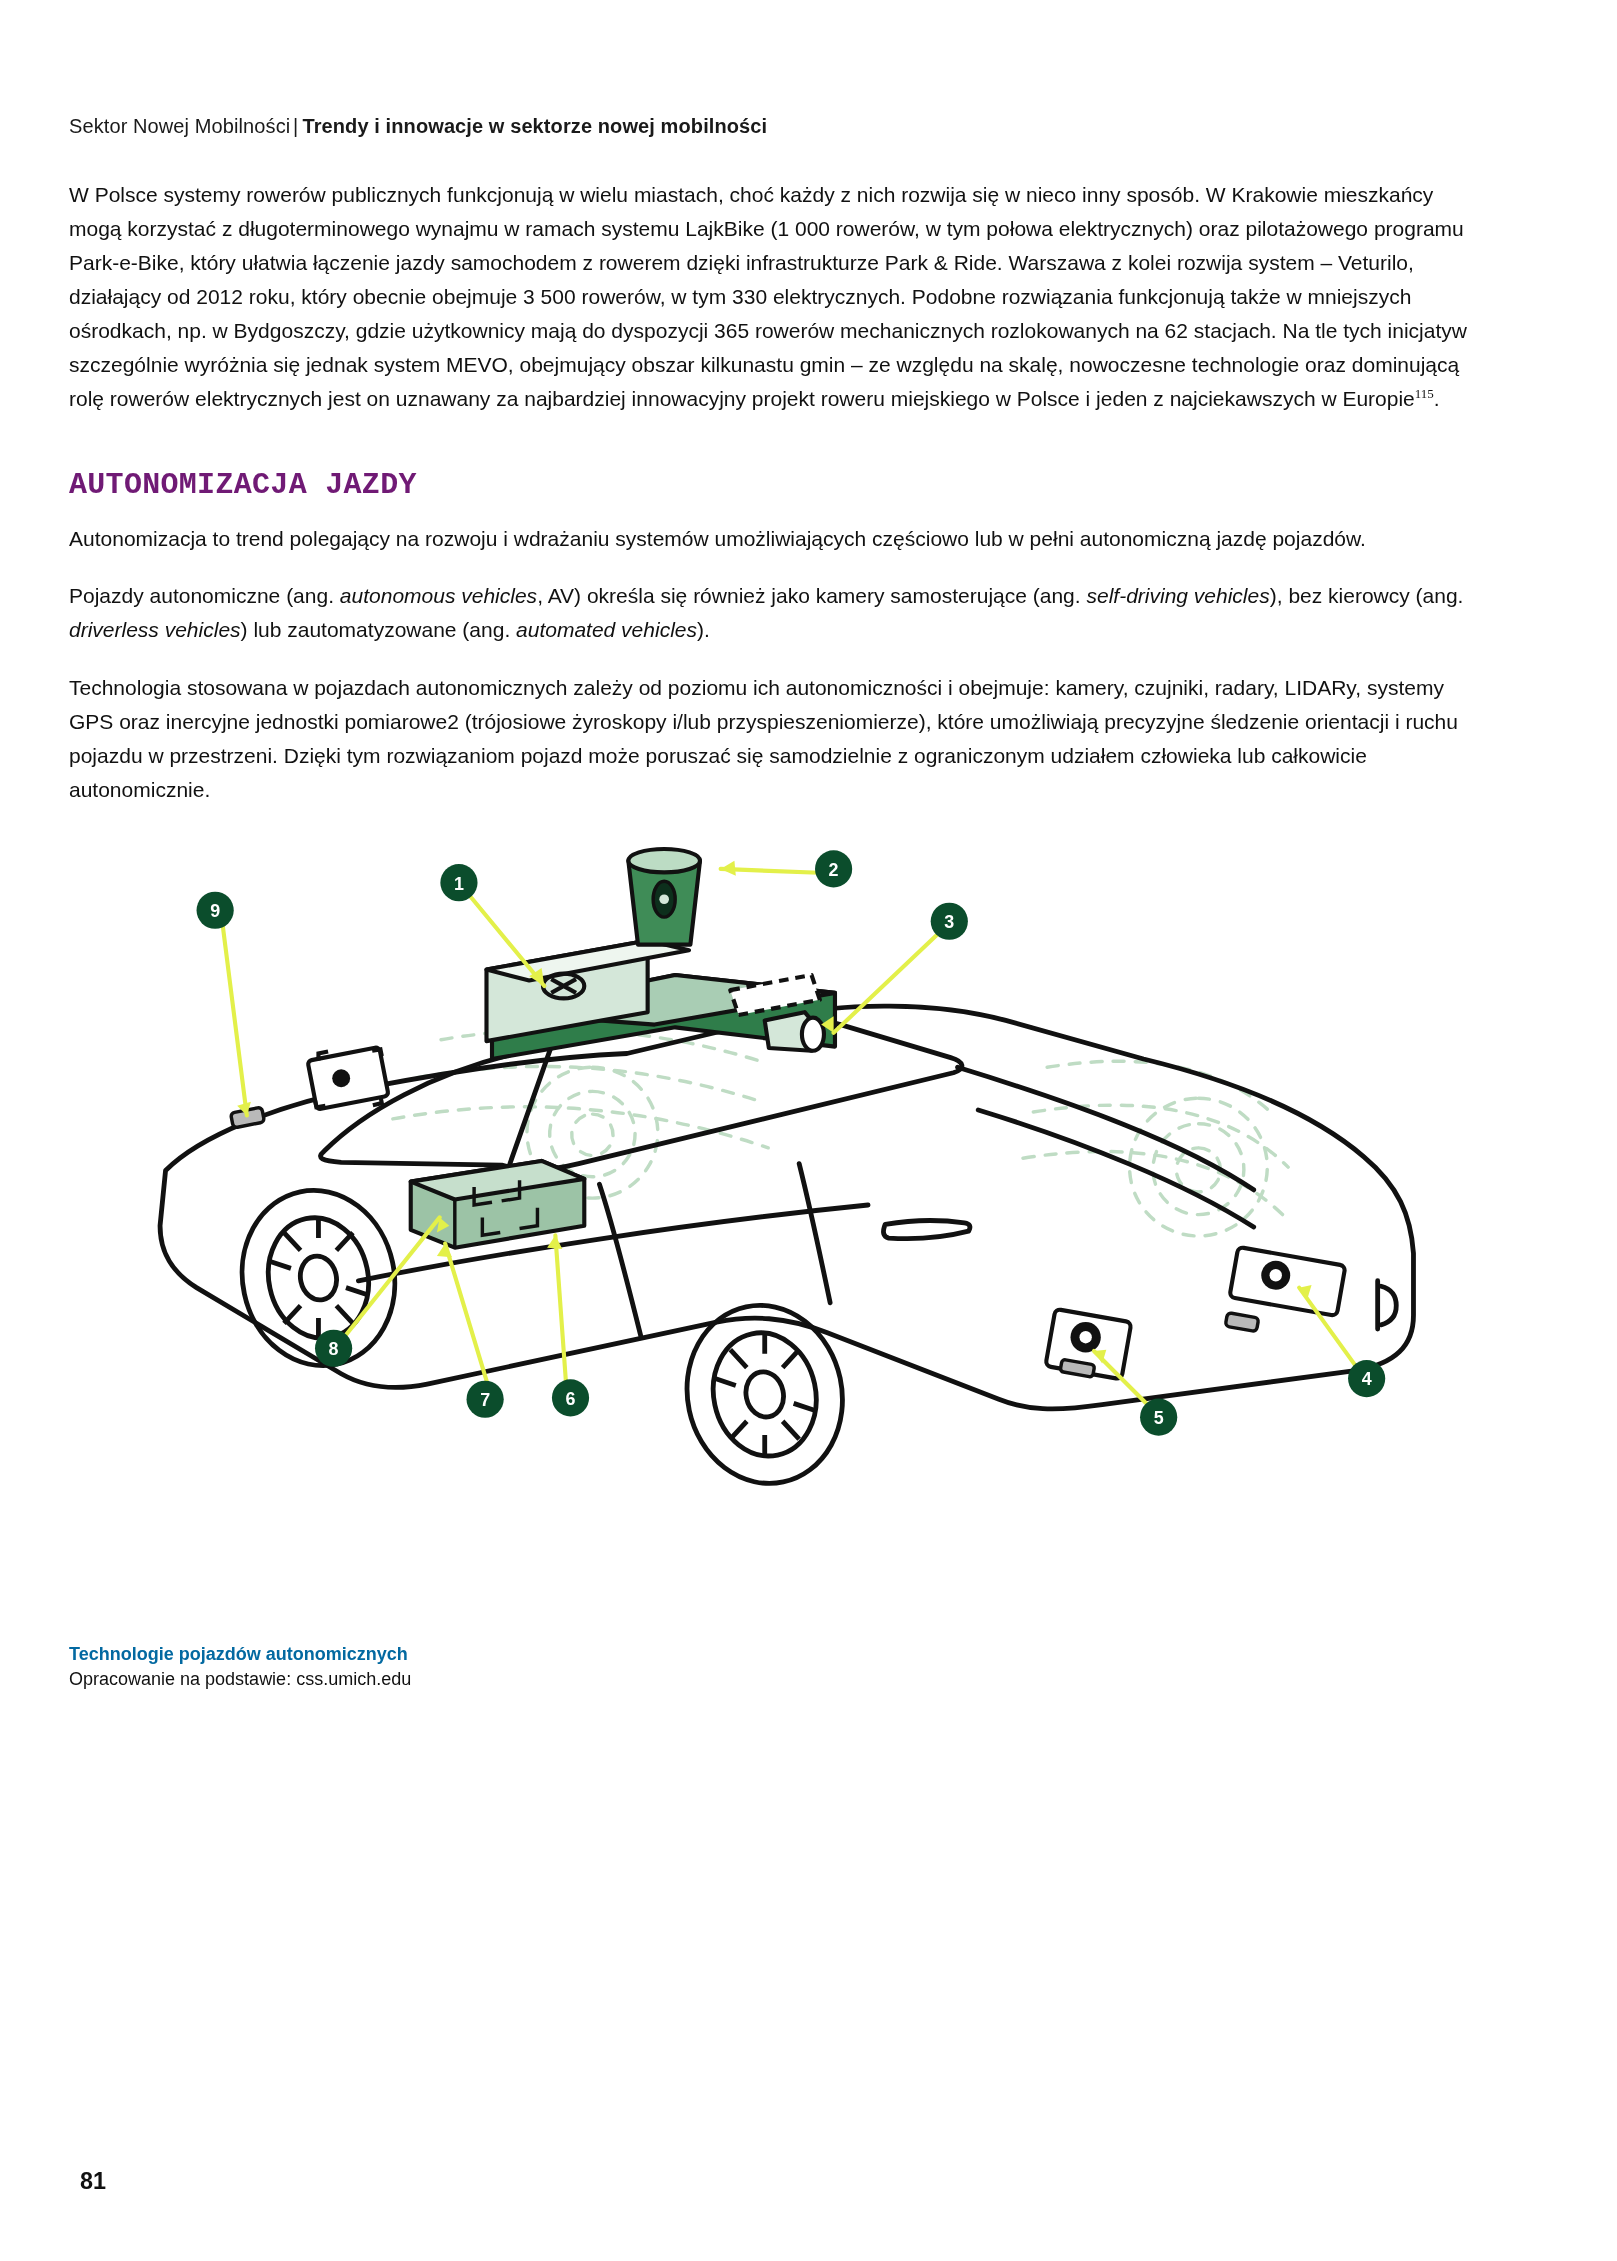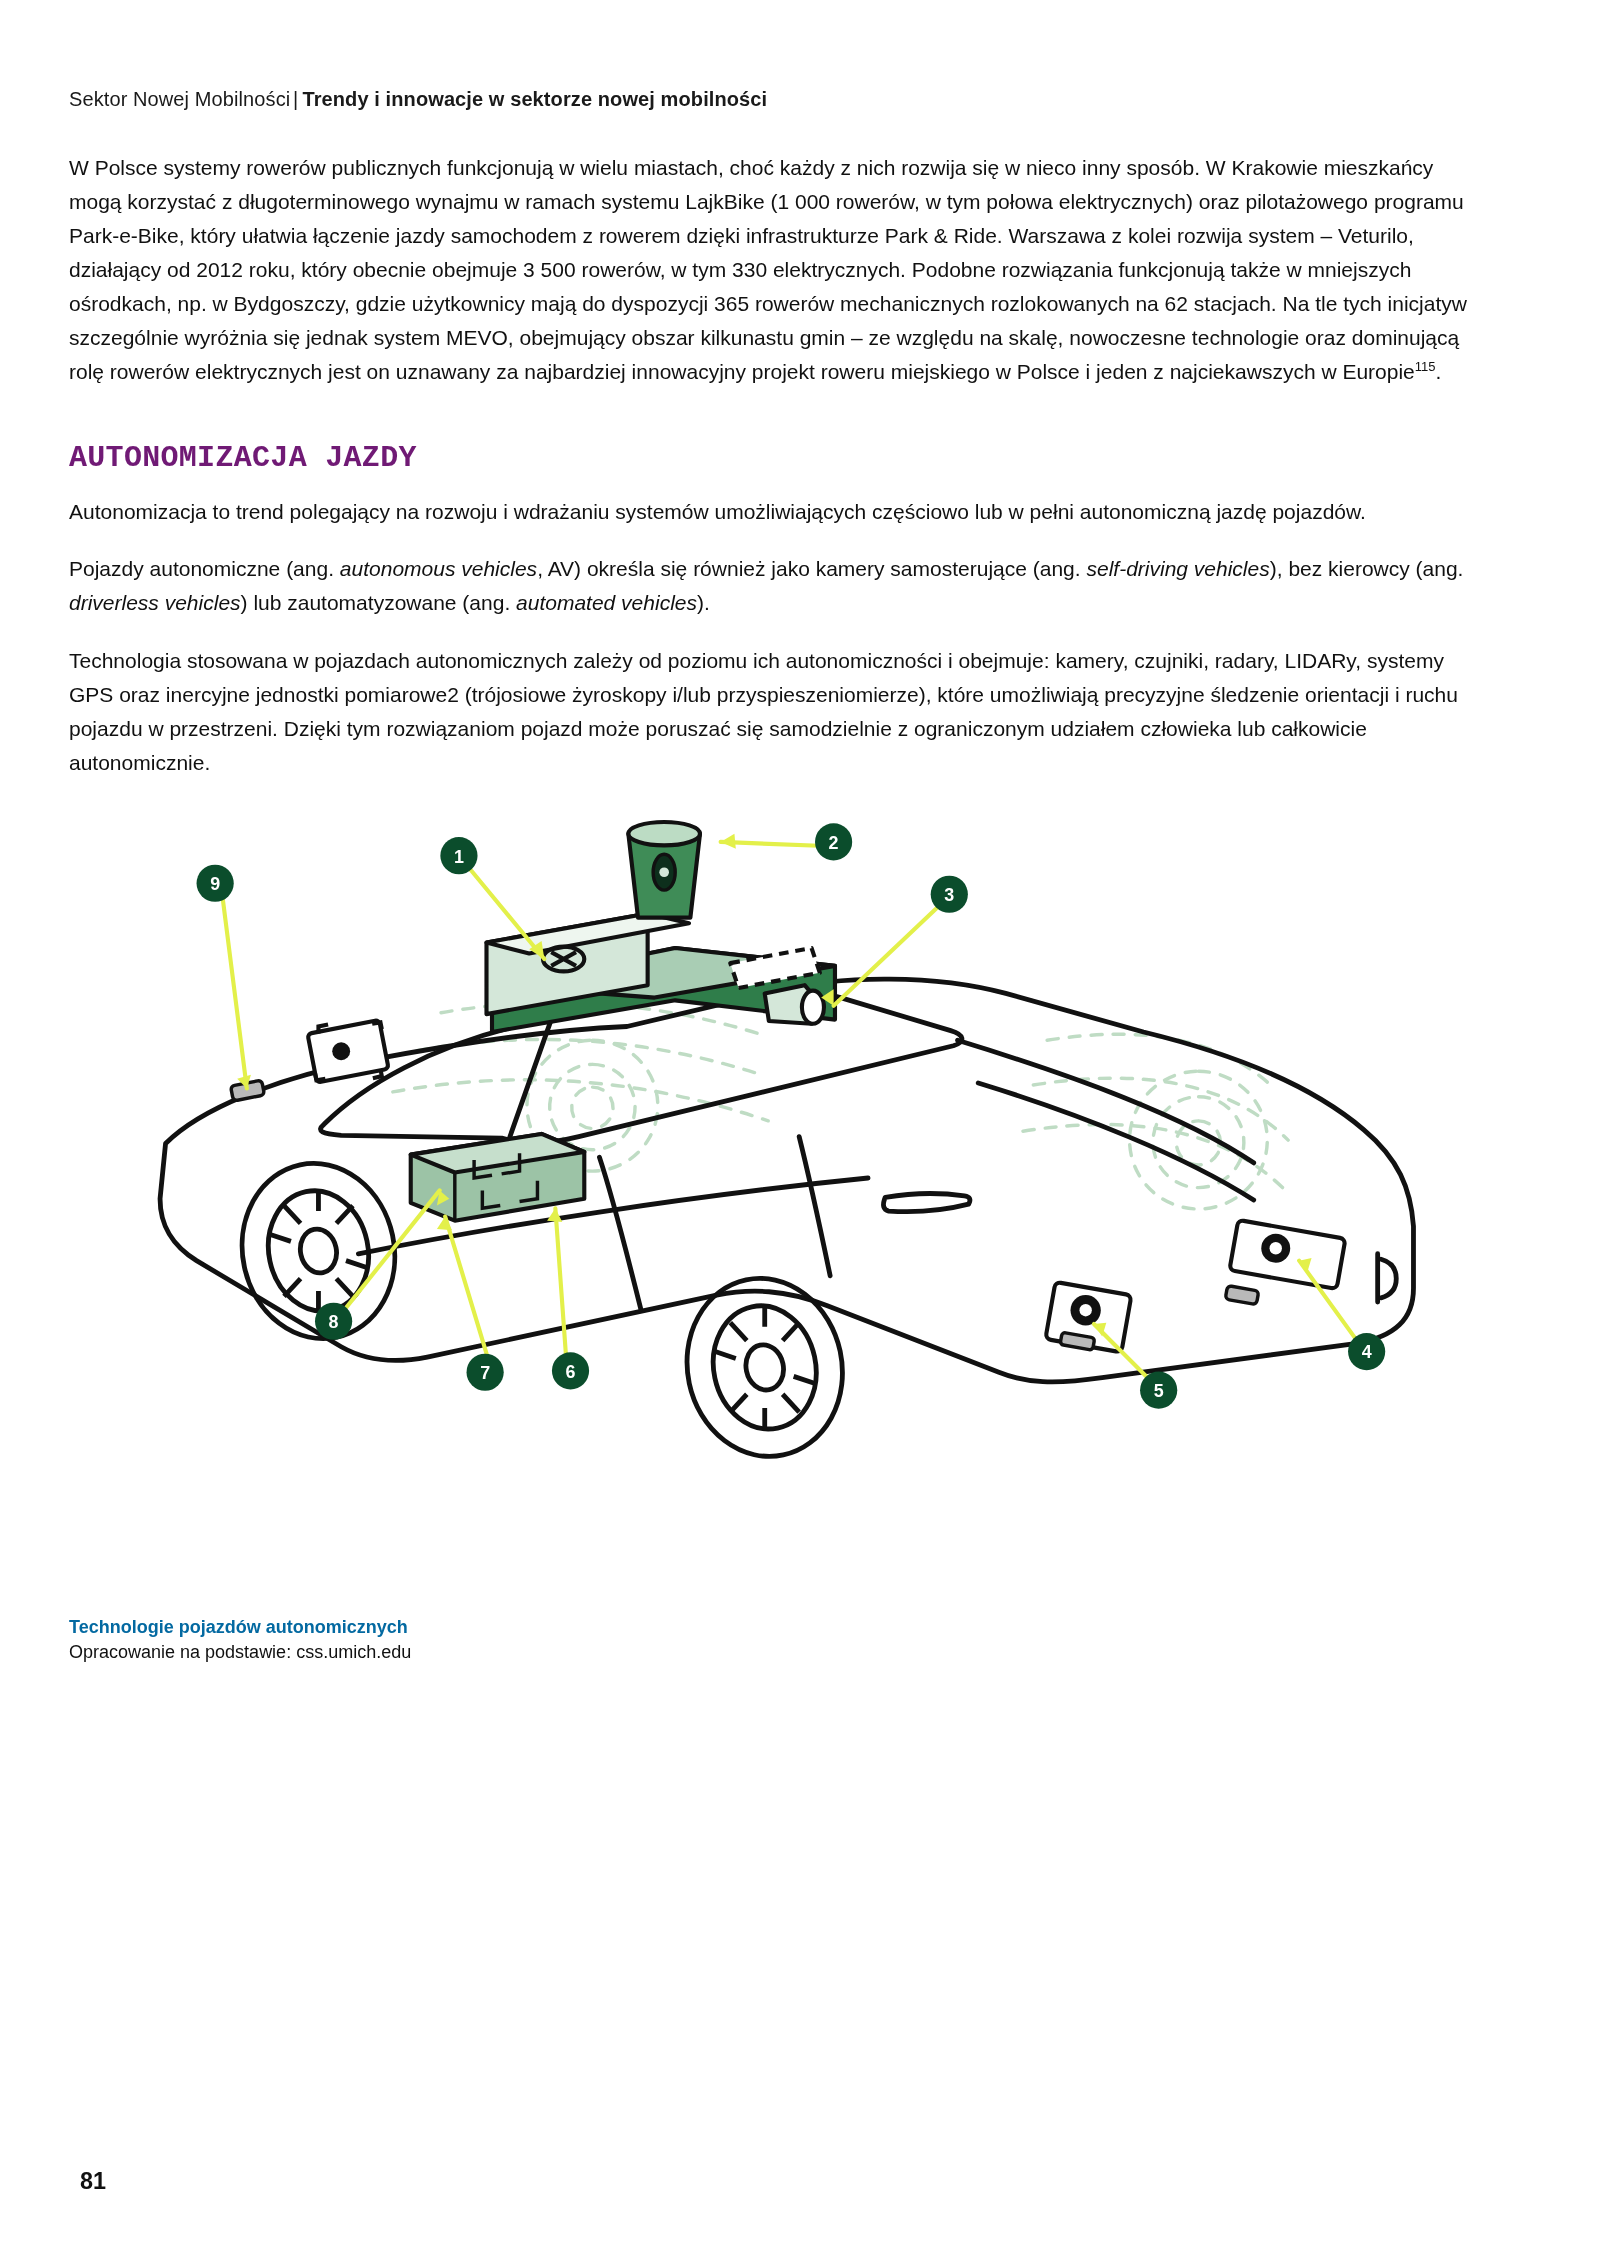--- a/index.html
+++ b/index.html
@@ -13,20 +13,21 @@
     font-family: "Liberation Sans", sans-serif;
     color: #111111;
     position: relative;
     overflow: hidden;
   }
   .page {
     position: absolute;
     inset: 0;
     padding: 69px 131px 4px 69px;
     box-sizing: border-box;
+    margin-top: 27px;
   }
 
   
   .runhead {
     font-size: 20px;
     letter-spacing: 0.1px;
     color: #1a1a1a;
     margin: 19.3px 0 0 0;
     white-space: nowrap;
   }
@@ -48,20 +49,21 @@
   }
   .body-block p {
     margin: 0 0 23.4px 0;
   }
   .body-block p:last-child { margin-bottom: 0; }
 
   sup {
     font-size: 0.62em;
     vertical-align: super;
     line-height: 0;
+    font-family: Liberation Serif, serif;
   }
   em { font-style: italic; }
 
   
   h2.section-title {
     font-size: 30px;
     font-weight: bold;
     letter-spacing: 0.3px;
     margin: 52px 0 19.3px 0;
     color: #701a75;

